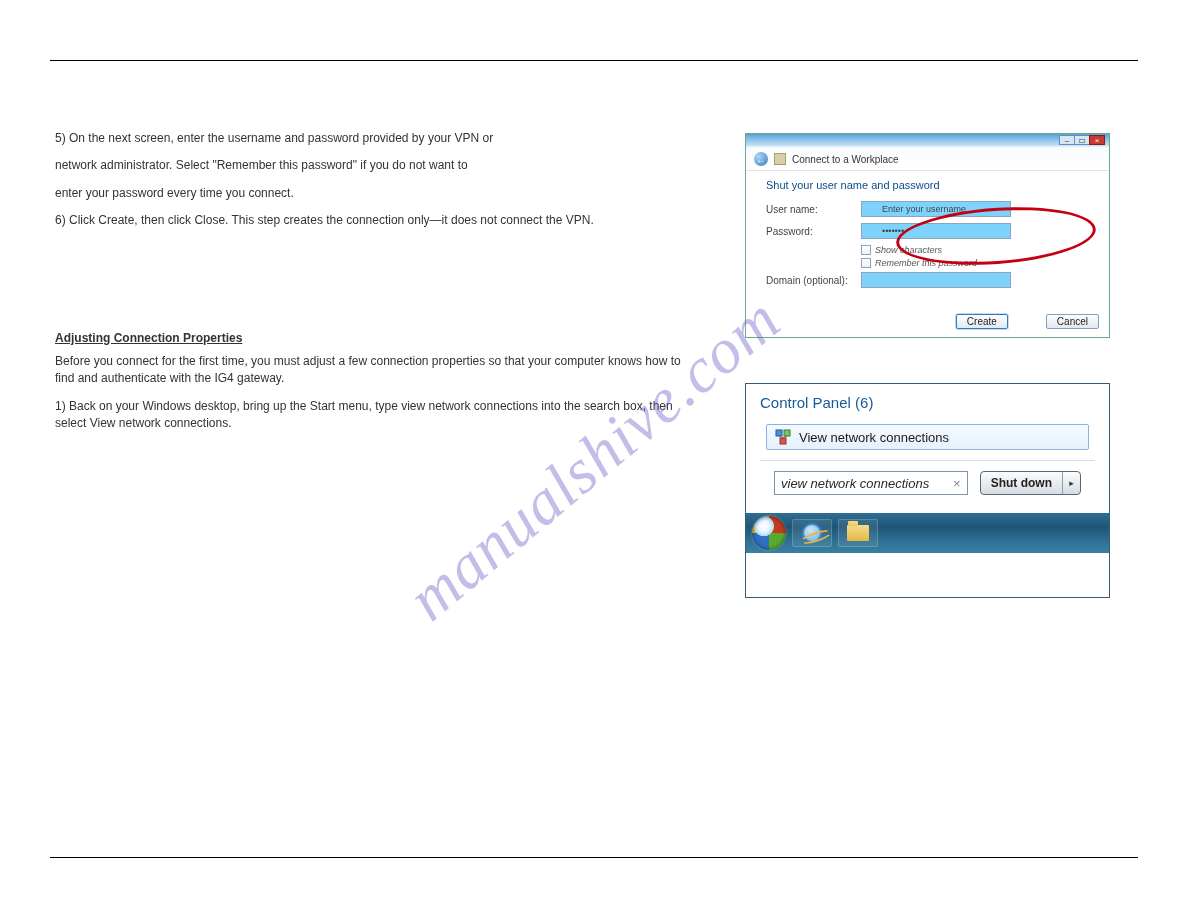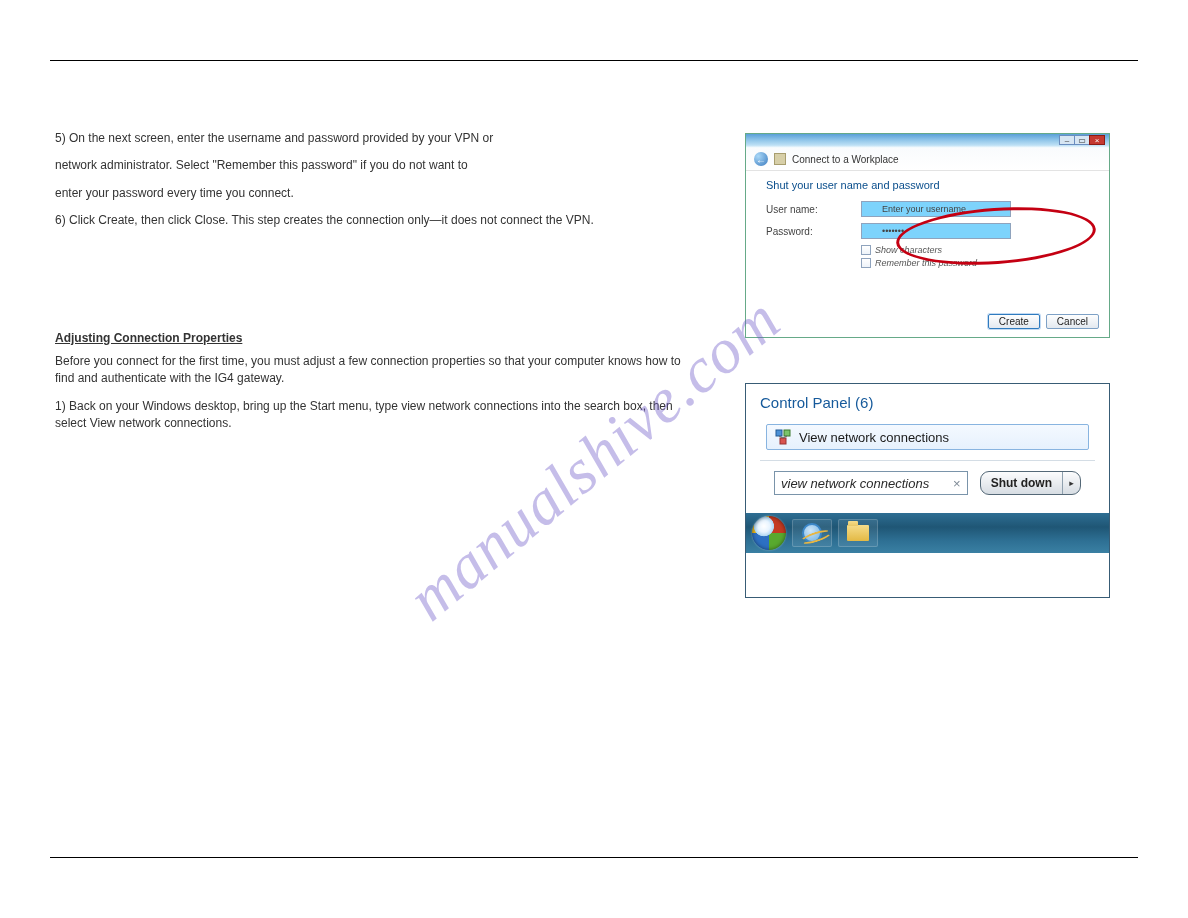--- a/index.html
+++ b/index.html
@@ -54,21 +54,21 @@
   .dlg1 .row .lbl { width: 95px; color: #444; }
   .dlg1 .row .fld {
     width: 150px; height: 16px; border: 1px solid #8fa3bd; background: #7dd3fc;
     font-size: 9px; padding: 0 20px; display: flex; align-items: center; color: #444;
   }
   .dlg1 .chk { display: flex; align-items: center; gap: 4px; margin-left: 95px; font-size: 9px; color: #555; margin-bottom: 3px; font-style: italic; }
   .dlg1 .chk .box { width: 10px; height: 10px; border: 1px solid #8fa3bd; background: linear-gradient(#fff,#eef3f9); }
   .dlg1 .footer { position: absolute; right: 10px; bottom: 8px; display: flex; gap: 6px; }
   .dlg1 .btn {
     padding: 1px 10px; font-size: 10px; color: #222;
-    background: linear-gradient(#fefefe,#e3e9f0); border: 1px solid #7ea1c6; border-radius: 2px;
+    background: linear-gradient(#fefefe,#e3e9f0); border: 1px solid #7ea1c6; border-radius: 2px; margin-left: 32px;
   }
   .dlg1 .btn.primary { border-color: #2f7bbf; box-shadow: 0 0 0 1px rgba(80,150,220,0.35); }
   .dlg1 .circle-annot {
     position: absolute; left: 150px; top: 37px; width: 200px; height: 56px;
     border: 3px solid #c40012; border-radius: 50%; transform: rotate(-4deg);
     pointer-events: none;
   }
 
   
   .dlg2 {
@@ -98,21 +98,21 @@
   .dlg2 .divider { border-top: 1px solid #d4dde5; margin: 4px 0 10px 0; }
   .dlg2 .search-row { display: flex; align-items: center; gap: 12px; padding: 0 14px 12px 14px; }
   .dlg2 .search-box {
     flex: 1; height: 24px; border: 1px solid #7a94aa; background: #fff;
     display: flex; align-items: center; justify-content: space-between;
     padding: 0 6px; font-size: 13px; color: #2a2a2a; font-style: italic;
   }
   .dlg2 .search-box .clear { font-style: normal; color: #7e8a96; }
   .dlg2 .shutdown {
     display: flex; align-items: stretch; height: 24px;
-    border: 1px solid #546877; border-radius: 9px; overflow: hidden;
+    border: 1px solid #546877; border-radius: 4px; overflow: hidden;
     background: linear-gradient(#fcfcfd,#d7dde3);
   }
   .dlg2 .shutdown .sd-label { padding: 0 10px; display: flex; align-items: center; font-size: 12px; font-weight: 600; color: #222; }
   .dlg2 .shutdown .sd-arrow { width: 18px; border-left: 1px solid #8fa0ae; display: flex; align-items: center; justify-content: center; color: #333; font-size: 9px; }
   .dlg2 .taskbar {
     height: 40px;
     background: linear-gradient(#2e6e93 0%, #1f5675 35%, #2e7094 70%, #3a80a3 100%);
     display: flex; align-items: center; gap: 6px; padding: 0 6px;
   }
   .dlg2 .orb {
@@ -194,20 +194,24 @@
       <span class="lbl">Password:</span>
       <span class="fld">•••••••</span>
     </div>
     <div class="chk">
       <span class="box"></span>
       <span>Show characters</span>
     </div>
     <div class="chk">
       <span class="box"></span>
       <span>Remember this password</span>
+    </div>
+    <div class="row" style="margin-top:4px;">
+      <span class="lbl">Domain (optional):</span>
+      <span class="fld"></span>
     </div>
     <div class="circle-annot"></div>
   </div>
   <div class="footer">
     <span class="btn primary">Create</span>
     <span class="btn">Cancel</span>
   </div>
 </div>
 
 <div class="dlg2">

